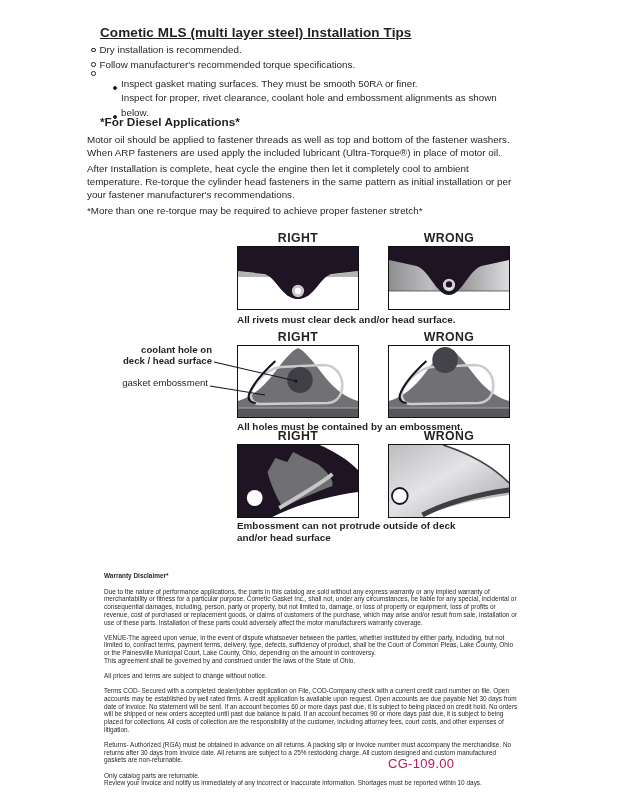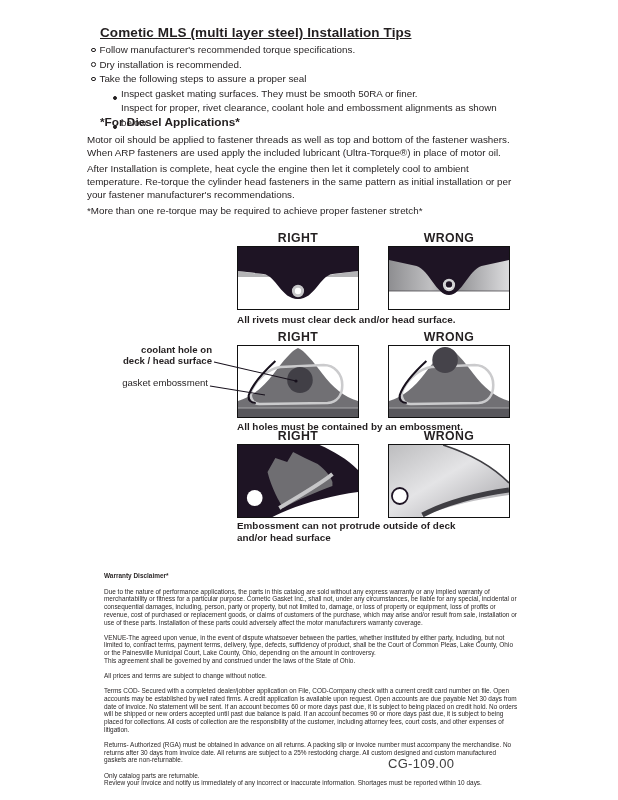--- a/index.html
+++ b/index.html
@@ -56,39 +56,38 @@
   .leader-svg { left: 88px; top: 340px; width: 432px; height: 80px; pointer-events: none; }
 
   .f3-label { top: 429px; }
   .f3-box { top: 444px; height: 74px; }
   .f3-caption { top: 520px; left: 237px; width: 260px; }
 
   .disclaimer { left: 104px; top: 572px; width: 414px; font-size: 6.45px; line-height: 7.7px; color: #2b2727; }
   .disclaimer h4 { font-size: 6.45px; font-weight: bold; margin-bottom: 8px; }
   .disclaimer p { margin-bottom: 7.5px; white-space: pre-line; }
 
-  .footer-code { left: 388px; top: 756px; font-size: 13px; letter-spacing: 0.3px; color: #404040; }
+  .footer-code { left: 388px; top: 756px; font-size: 13px; letter-spacing: 0.3px; color: #be185d; }
 </style>
 </head>
 <body>
 
 <div class="abs page-title">Cometic MLS (multi layer steel) Installation Tips</div>
 
 <div class="abs tips">
   <div class="tip-row">
     <span class="marker"></span>
+    <span>Dry installation is recommended.</span>
+  </div>
+  <div class="tip-row">
+    <span class="marker"></span>
     <span>Follow manufacturer's recommended torque specifications.</span>
   </div>
   <div class="tip-row">
     <span class="marker"></span>
-    <span>Dry installation is recommended.</span>
-  </div>
-  <div class="tip-row">
-    <span class="marker"></span>
-    <span>Take the following steps to assure a proper seal</span>
   </div>
   <div class="tip-row tip-sub">
     <span class="marker"></span>
     <span>Inspect gasket mating surfaces.  They must be smooth 50RA or finer.</span>
   </div>
   <div class="tip-row tip-sub">
     <span class="marker"></span>
     <span>Inspect for proper, rivet clearance, coolant hole and embossment alignments as shown below.</span>
   </div>
 </div>

